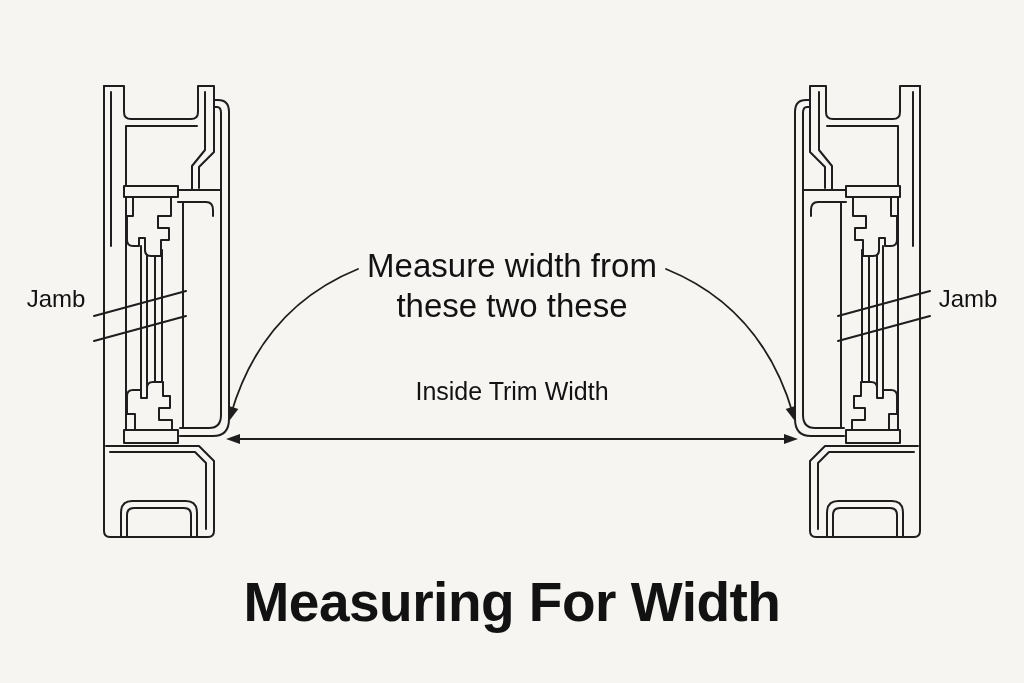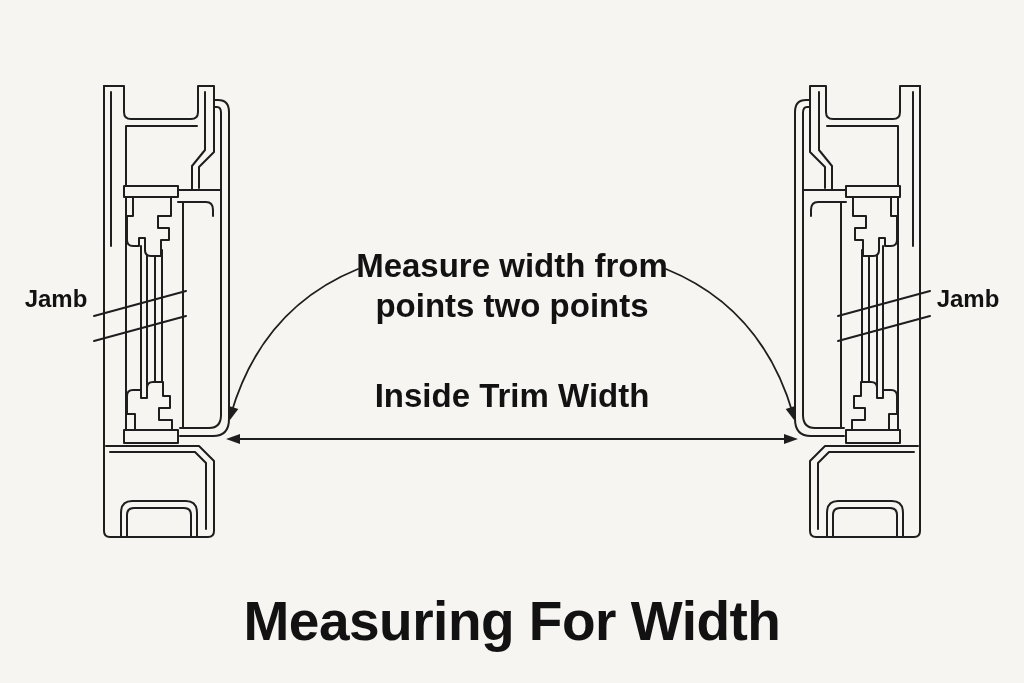--- a/index.html
+++ b/index.html
@@ -15,24 +15,23 @@
     background:var(--bg);
     overflow:hidden;
     margin:0 auto;
   }
   .diagram-svg{position:absolute;left:0;top:0;color:var(--line);}
   .label{
     position:absolute;
     color:var(--text);
     text-align:center;
     white-space:nowrap;
-    font-weight:bold;
   }
   .note{font-size:33px;line-height:40px;}
-  .dim-label{font-size:33px;}
+  .dim-label{font-size:25px;}
   .jamb-label{font-size:24px;}
   .title{font-size:55px;font-weight:bold;letter-spacing:-0.5px;}
 </style>
 </head>
 <body>
 
 <div class="canvas">
 
   <svg class="diagram-svg" width="1024" height="683" viewBox="0 0 1024 683" fill="none" stroke="currentColor" stroke-width="2" stroke-linejoin="round" stroke-linecap="round">
 
@@ -86,20 +85,20 @@
       <polygon points="798,439 784,434 784,444" fill="currentColor" stroke="none"></polygon>
     </g>
   </svg>
 
   <div class="label jamb-label" style="left:10px;top:285px;width:92px;">Jamb</div>
 
   <div class="label jamb-label" style="left:922px;top:285px;width:92px;">Jamb</div>
 
   <div class="label note" style="left:312px;top:246px;width:400px;">
     <div>Measure width from</div>
-    <div>points two points</div>
+    <div>these two these</div>
   </div>
 
   <div class="label dim-label" style="left:312px;top:377px;width:400px;">Inside Trim Width</div>
 
-  <div class="label title" style="left:112px;top:570px;width:800px;margin-top:19px;">Measuring For Width</div>
+  <div class="label title" style="left:112px;top:570px;width:800px;">Measuring For Width</div>
 
 </div>
 
 </body></html>

